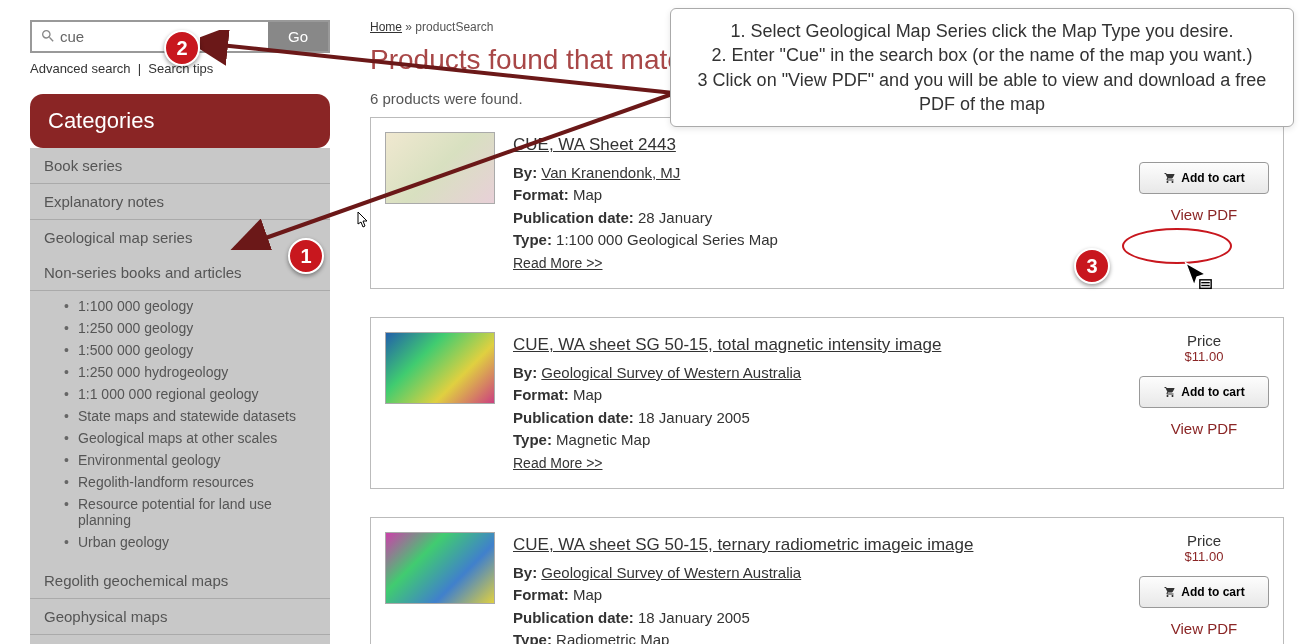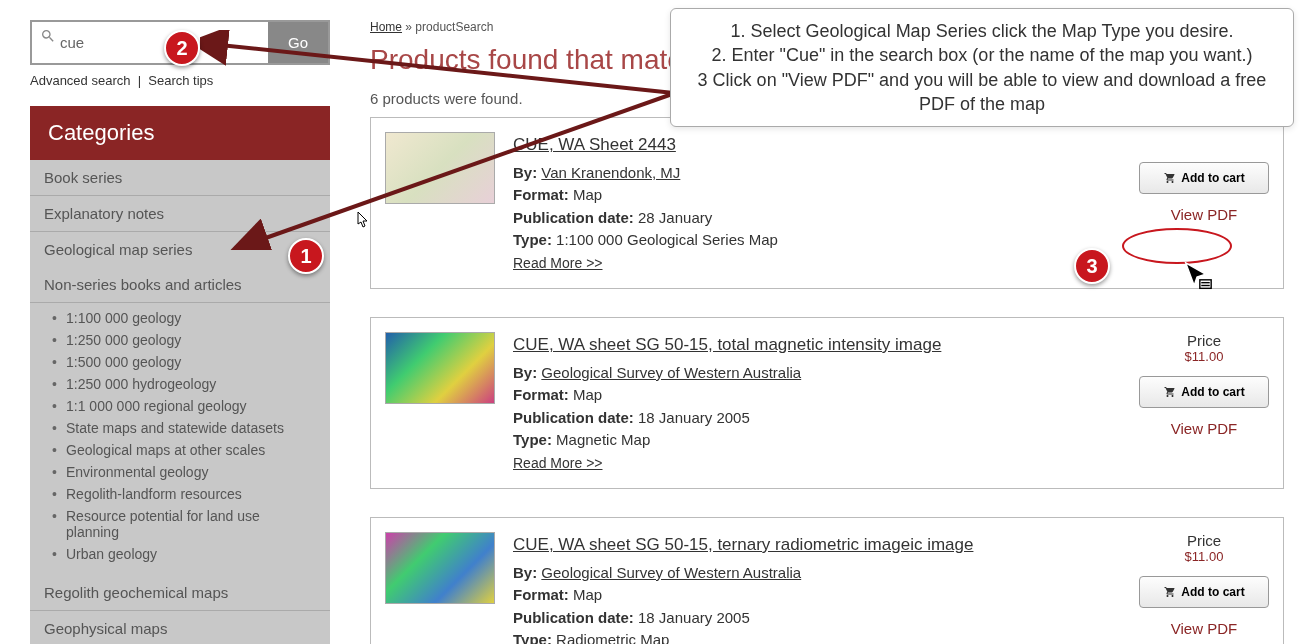--- a/index.html
+++ b/index.html
@@ -3,27 +3,27 @@
 <meta charset="utf-8">
 <style>
 * { margin: 0; padding: 0; box-sizing: border-box; }
 body { font-family: Arial, Helvetica, sans-serif; font-size: 14px; color: #333; background: #fff; width: 1314px; position: relative; }
 .container { display: flex; padding: 20px 30px; gap: 40px; }
 .sidebar { width: 300px; flex-shrink: 0; }
 .search-wrap { border: 2px solid #999; display: flex; margin-bottom: 8px; }
 .search-box { flex: 1; display: flex; padding: 6px 8px; background: #fff; }
 .search-box svg { width: 16px; height: 16px; margin-right: 4px; fill: #888; }
 .search-box input { border: none; outline: none; font-size: 15px; color: #666; flex: 1; }
-.go-btn { background: #888; color: #fff; border: none; padding: 12px 20px; font-size: 15px; cursor: pointer; }
+.go-btn { background: #888; color: #fff; border: none; padding: 0 20px; font-size: 15px; cursor: pointer; }
 .search-links { font-size: 13px; margin-bottom: 18px; }
 .search-links a { color: #333; text-decoration: none; }
-.cat-header { background: #8a2525; color: #fff; padding: 14px 18px; font-size: 22px; font-weight: normal; }
+.cat-header { background: #8a2525; color: #fff; padding: 14px 18px; font-size: 22px; font-weight: normal; border-radius: 13px; }
 .cat-list { background: #c8c8c8; }
 .cat-item { border-bottom: 1px solid #aaa; padding: 9px 14px; font-size: 15px; color: #555; cursor: pointer; }
-.cat-sub { background: #c8c8c8; padding: 4px 0 10px 0; }
+.cat-sub { background: #c8c8c8; padding: 4px 0 10px 12px; }
 .cat-sub-item { display: flex; align-items: flex-start; padding: 3px 14px 3px 36px; font-size: 14px; color: #555; cursor: pointer; position: relative; }
 .cat-sub-item::before { content: "•"; position: absolute; left: 22px; color: #666; }
 .main { flex: 1; }
 .breadcrumb { font-size: 12px; color: #555; margin-bottom: 10px; }
 .breadcrumb a { color: #333; text-decoration: underline; }
 .page-title { font-size: 28px; color: #a84747; font-weight: normal; margin-bottom: 14px; }
 .result-count { font-size: 15px; color: #555; margin-bottom: 10px; }
 .product { border: 1px solid #bbb; padding: 14px; margin-bottom: 28px; display: flex; gap: 18px; position: relative; }
 .thumb { width: 110px; height: 72px; border: 1px solid #aaa; background: linear-gradient(135deg, #f0e8d0, #d8e0c0, #e8d0d8); flex-shrink: 0; }
 .thumb.thumb2 { background: linear-gradient(135deg, #2260aa, #40cc70, #e0d040, #cc4080); }

